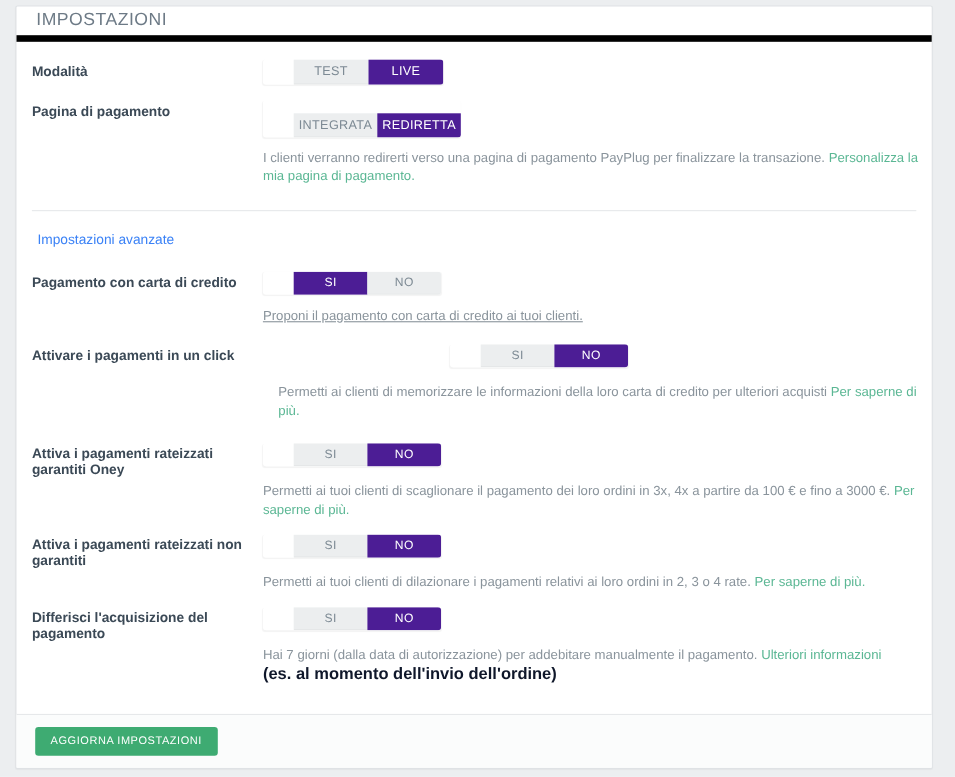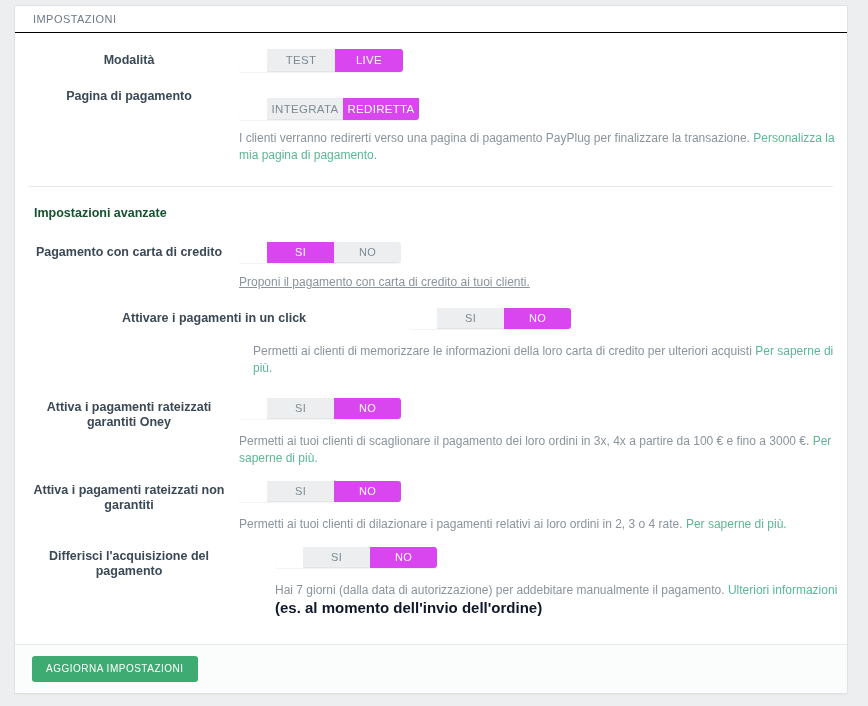--- a/index.html
+++ b/index.html
@@ -23,38 +23,38 @@
     width: 832px;
     background: #ffffff;
     border: 1px solid #dfe2e5;
     border-radius: 2px;
     box-shadow: 0 1px 1px rgba(0,0,0,0.04);
   }
   .card-header {
     height: 26px;
     line-height: 26px;
     padding: 0 18px;
-    font-size: 11px;
+    font-size: 16px;
     letter-spacing: 0.45px;
     color: #6d7a86;
-    border-bottom: 1px solid #000000;
+    border-bottom: 6px solid #000000;
   }
   .card-body {
     padding: 0 0 0 0;
   }
   .row {
     position: relative;
     display: flex;
     align-items: flex-start;
   }
   
   .label {
     width: 200px;
     margin-left: 14px;
-    text-align: center;
+    text-align: left;
     font-size: 12.5px;
     font-weight: bold;
     color: #3b4956;
     line-height: 15px;
     padding-top: 4px;
   }
   .control {
     margin-left: 10px;
     flex: 1;
   }
@@ -74,21 +74,21 @@
     cursor: pointer;
     letter-spacing: 0.3px;
     padding: 0;
   }
   .btn-seg.off {
     background: #eceeef;
     color: #7d8a94;
     box-shadow: inset 0 -1px 0 rgba(0,0,0,0.04);
   }
   .btn-seg.on {
-    background: #d946ef;
+    background: #4c1d95;
     color: #ffffff;
   }
   
   .group-mode .btn-seg { width: 68px; height: 23px; line-height: 23px; font-size: 11.5px; }
   .group-page .btn-seg { width: 76px; height: 22px; line-height: 22px; font-size: 11.5px; margin-top: 12px; }
   .group-yn .btn-seg  { width: 67px; height: 21px; line-height: 21px; font-size: 11px; }
 
   .help {
     font-size: 12px;
     color: #8a949c;
@@ -106,22 +106,22 @@
     text-decoration: none;
   }
   .divider {
     height: 1px;
     background: #e6e8ea;
     margin-left: 14px;
     margin-right: 14px;
   }
   .section-title {
     font-size: 12.5px;
-    font-weight: bold;
-    color: #14532d;
+    font-weight: normal;
+    color: #3b82f6;
     padding-left: 19px;
   }
   .footer {
     background: #fbfcfc;
     border-top: 1px solid #e6e8ea;
     height: 48px;
   }
   .btn-primary {
     display: inline-block;
     margin: 11px 0 0 17px;
@@ -220,21 +220,21 @@
           <div class="btn-group group-yn">
             <button class="btn-seg off">SI</button>
             <button class="btn-seg on">NO</button>
           </div>
           <div class="help" style="margin-top:14px;max-width:600px;">
             <span>Permetti ai tuoi clienti di dilazionare i pagamenti relativi ai loro ordini in 2, 3 o 4 rate. </span><a class="lnk" href="#">Per saperne di più.</a>
           </div>
         </div>
       </div>
 
-      <div class="row" style="padding-top:14px;gap:36px;">
+      <div class="row" style="padding-top:14px;">
         <div class="label" style="padding-top:2px;">Differisci l'acquisizione del pagamento</div>
         <div class="control">
           <div class="btn-group group-yn">
             <button class="btn-seg off">SI</button>
             <button class="btn-seg on">NO</button>
           </div>
           <div class="help" style="margin-top:14px;max-width:620px;">
             <span>Hai 7 giorni (dalla data di autorizzazione) per addebitare manualmente il pagamento. </span><a class="lnk" href="#">Ulteriori informazioni</a>
           </div>
           <div class="help-dim">(es. al momento dell'invio dell'ordine)</div>

